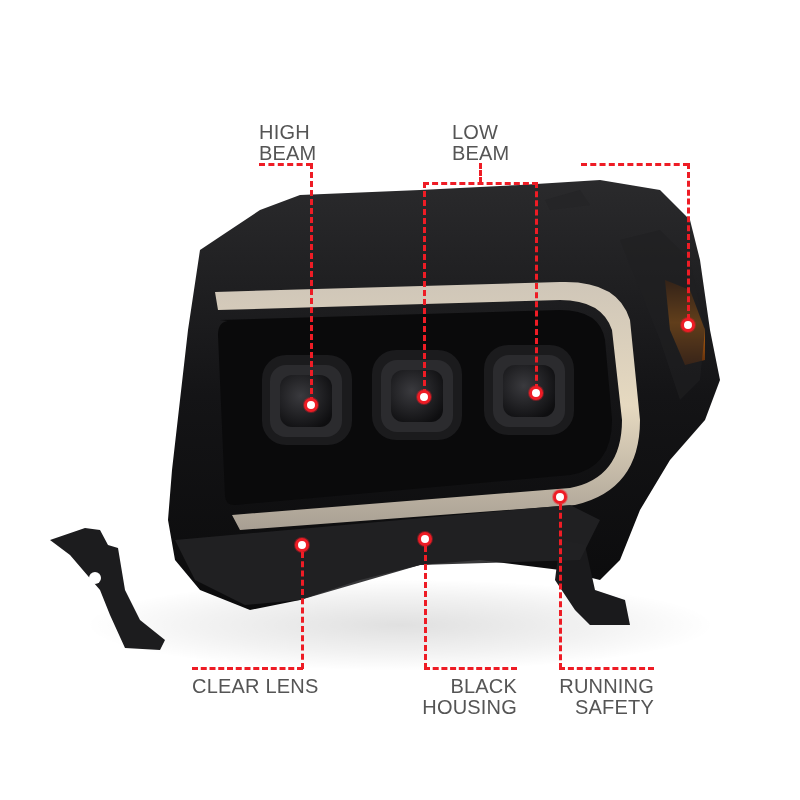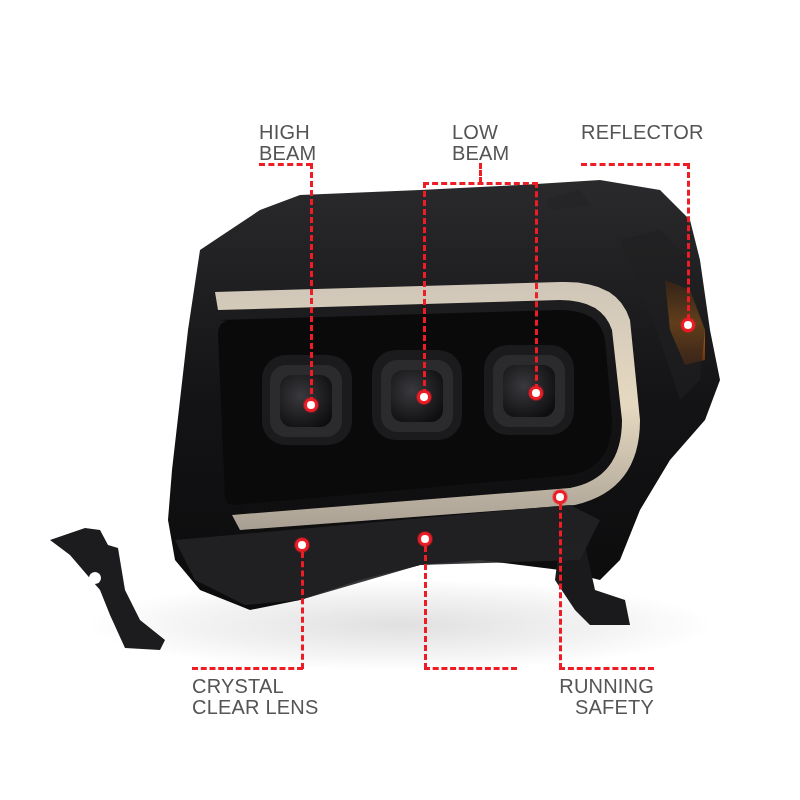--- a/index.html
+++ b/index.html
@@ -80,26 +80,28 @@
 
   <div class="label" style="left:259px;top:122px;">
     <span>HIGH</span>
     <span>BEAM</span>
   </div>
   <div class="label" style="left:452px;top:122px;text-align:left;width:56px;">
     <span>LOW</span>
     <span>BEAM</span>
   </div>
   <div class="label" style="left:581px;top:122px;">
-    <span>REFLECTOR</span>
   </div>
 
   <div class="label" style="left:192px;top:676px;">
-    <span>CRYSTAL</span>
     <span>CLEAR LENS</span>
+  </div>
+  <div class="label right" style="left:420px;top:676px;width:97px;">
+    <span>BLACK</span>
+    <span>HOUSING</span>
   </div>
   <div class="label right" style="left:556px;top:676px;width:98px;">
     <span>RUNNING</span>
     <span>SAFETY</span>
   </div>
 
   <div class="dash-h" style="left:259px;top:163px;width:53px;"></div>
   <div class="dash-v" style="left:310px;top:163px;height:240px;"></div>
   <div class="dot" style="left:304px;top:398px;"></div>
 

